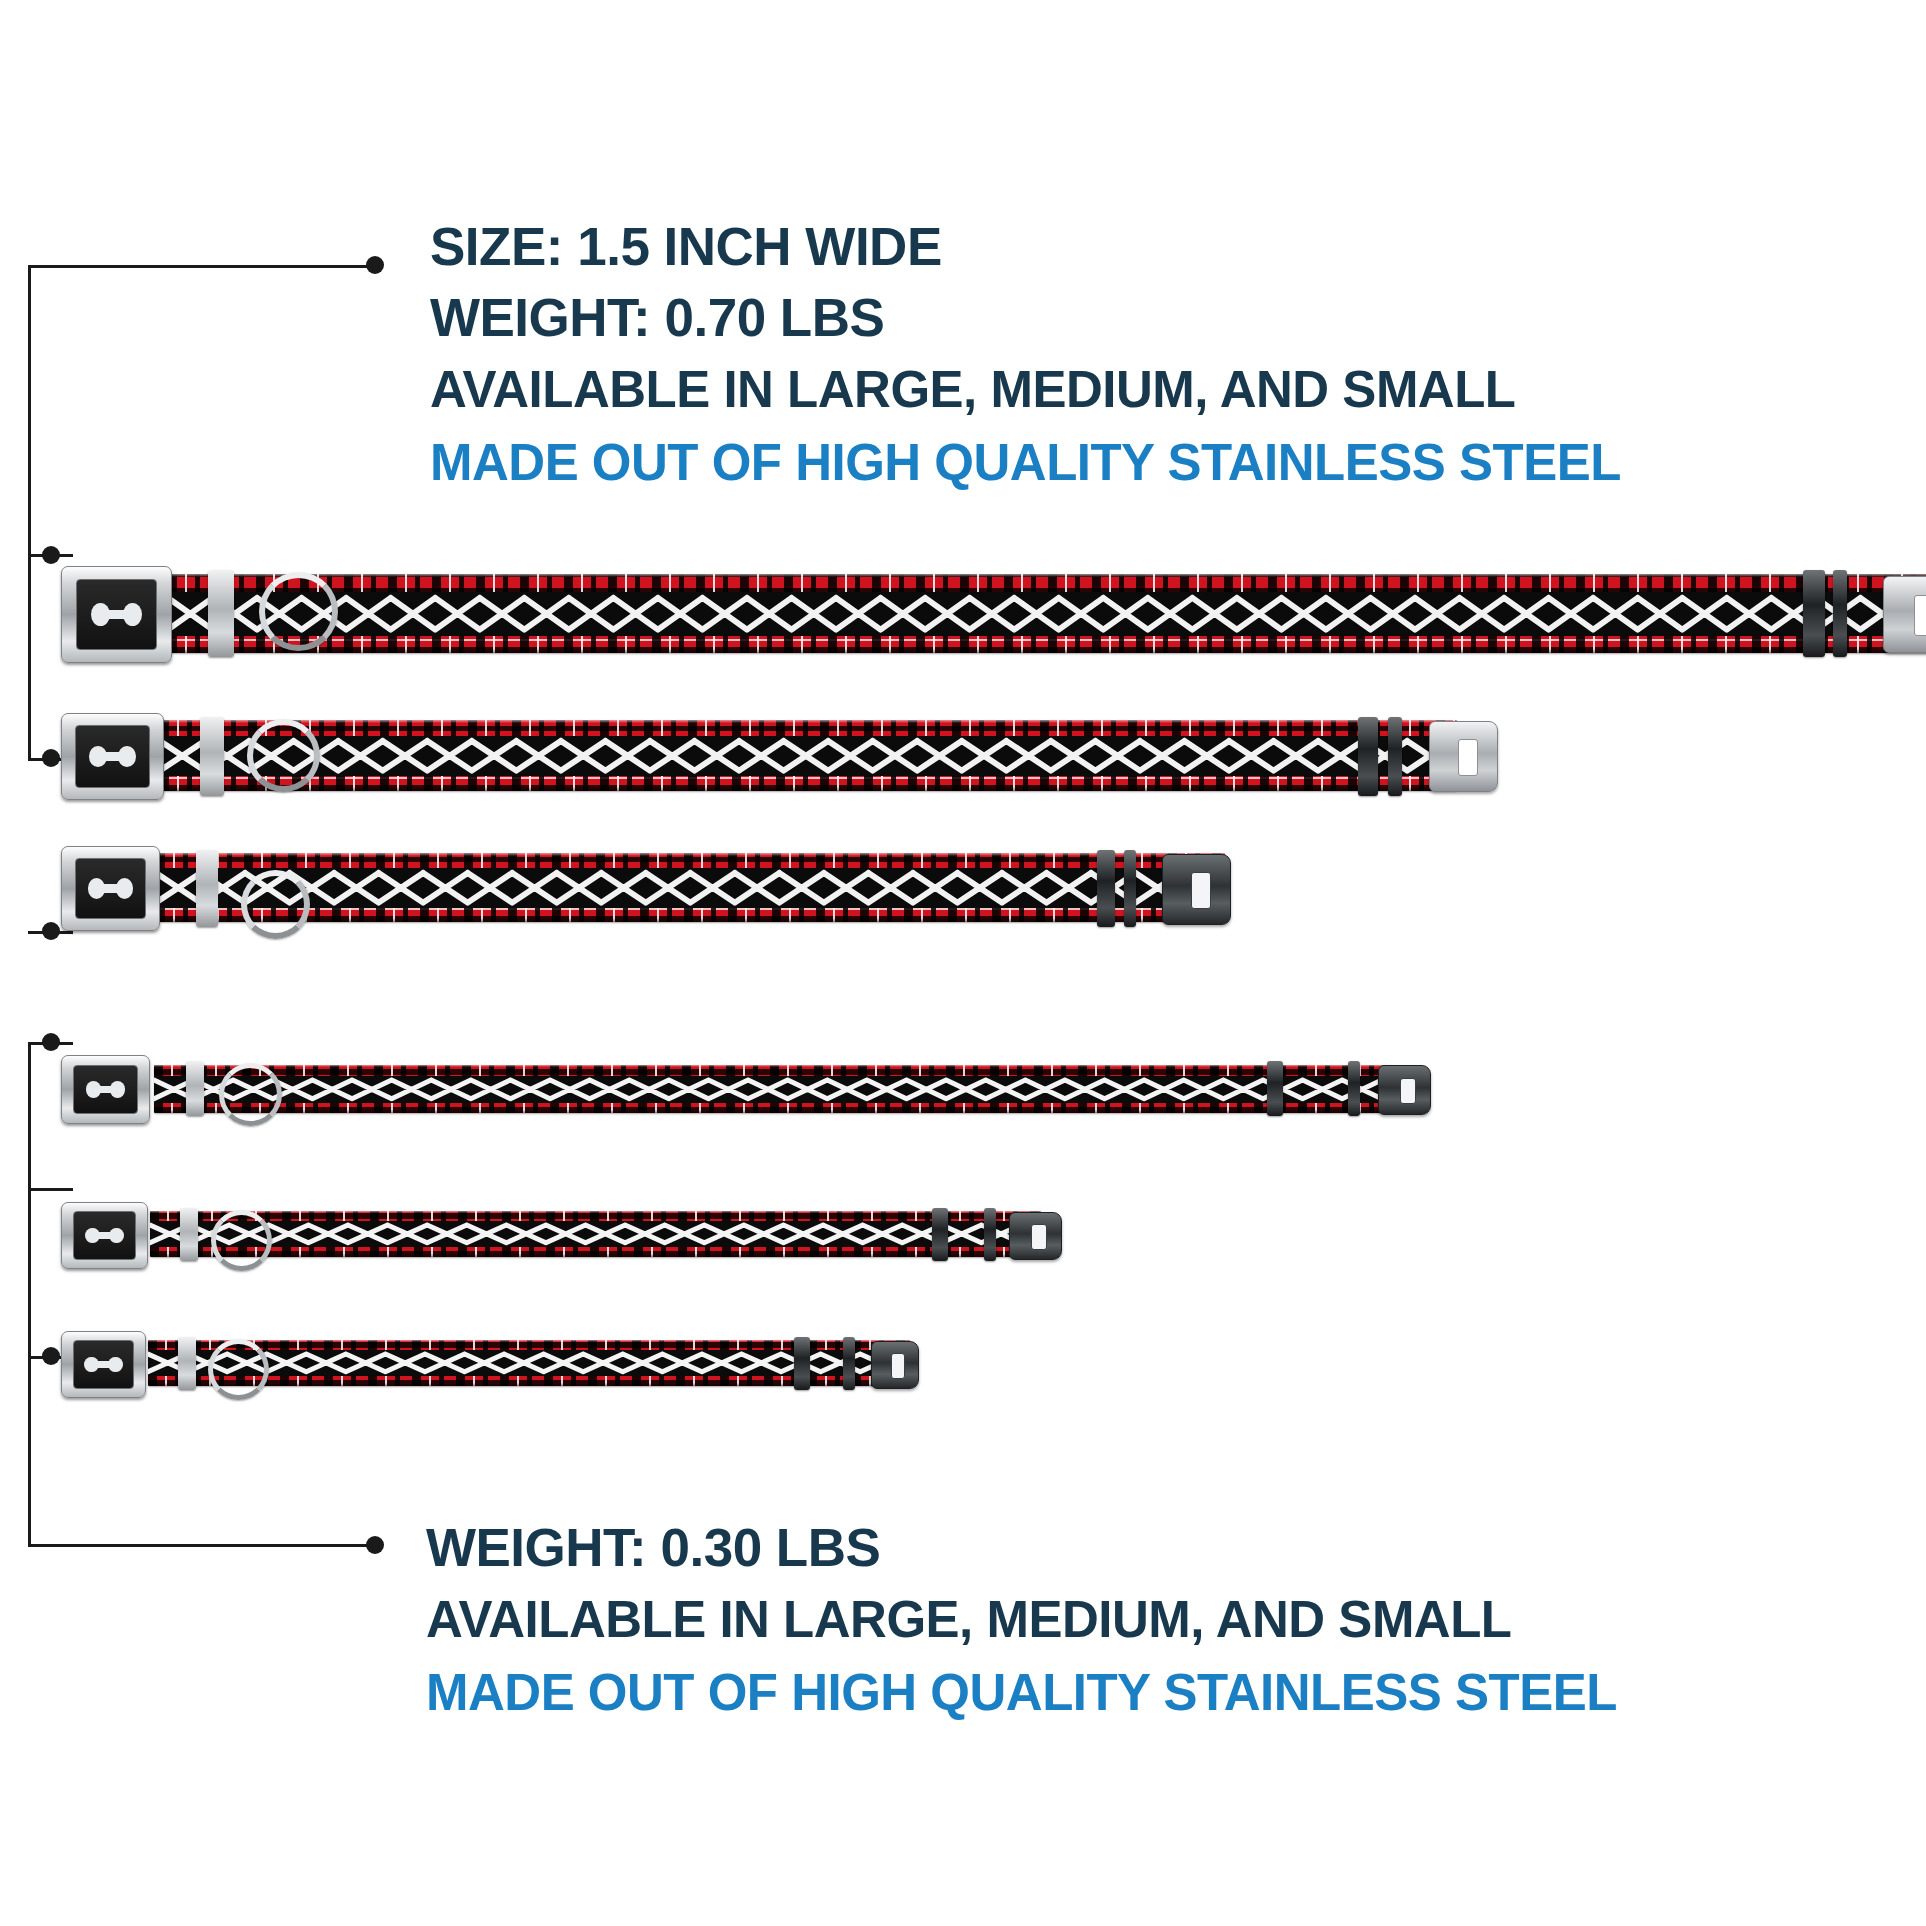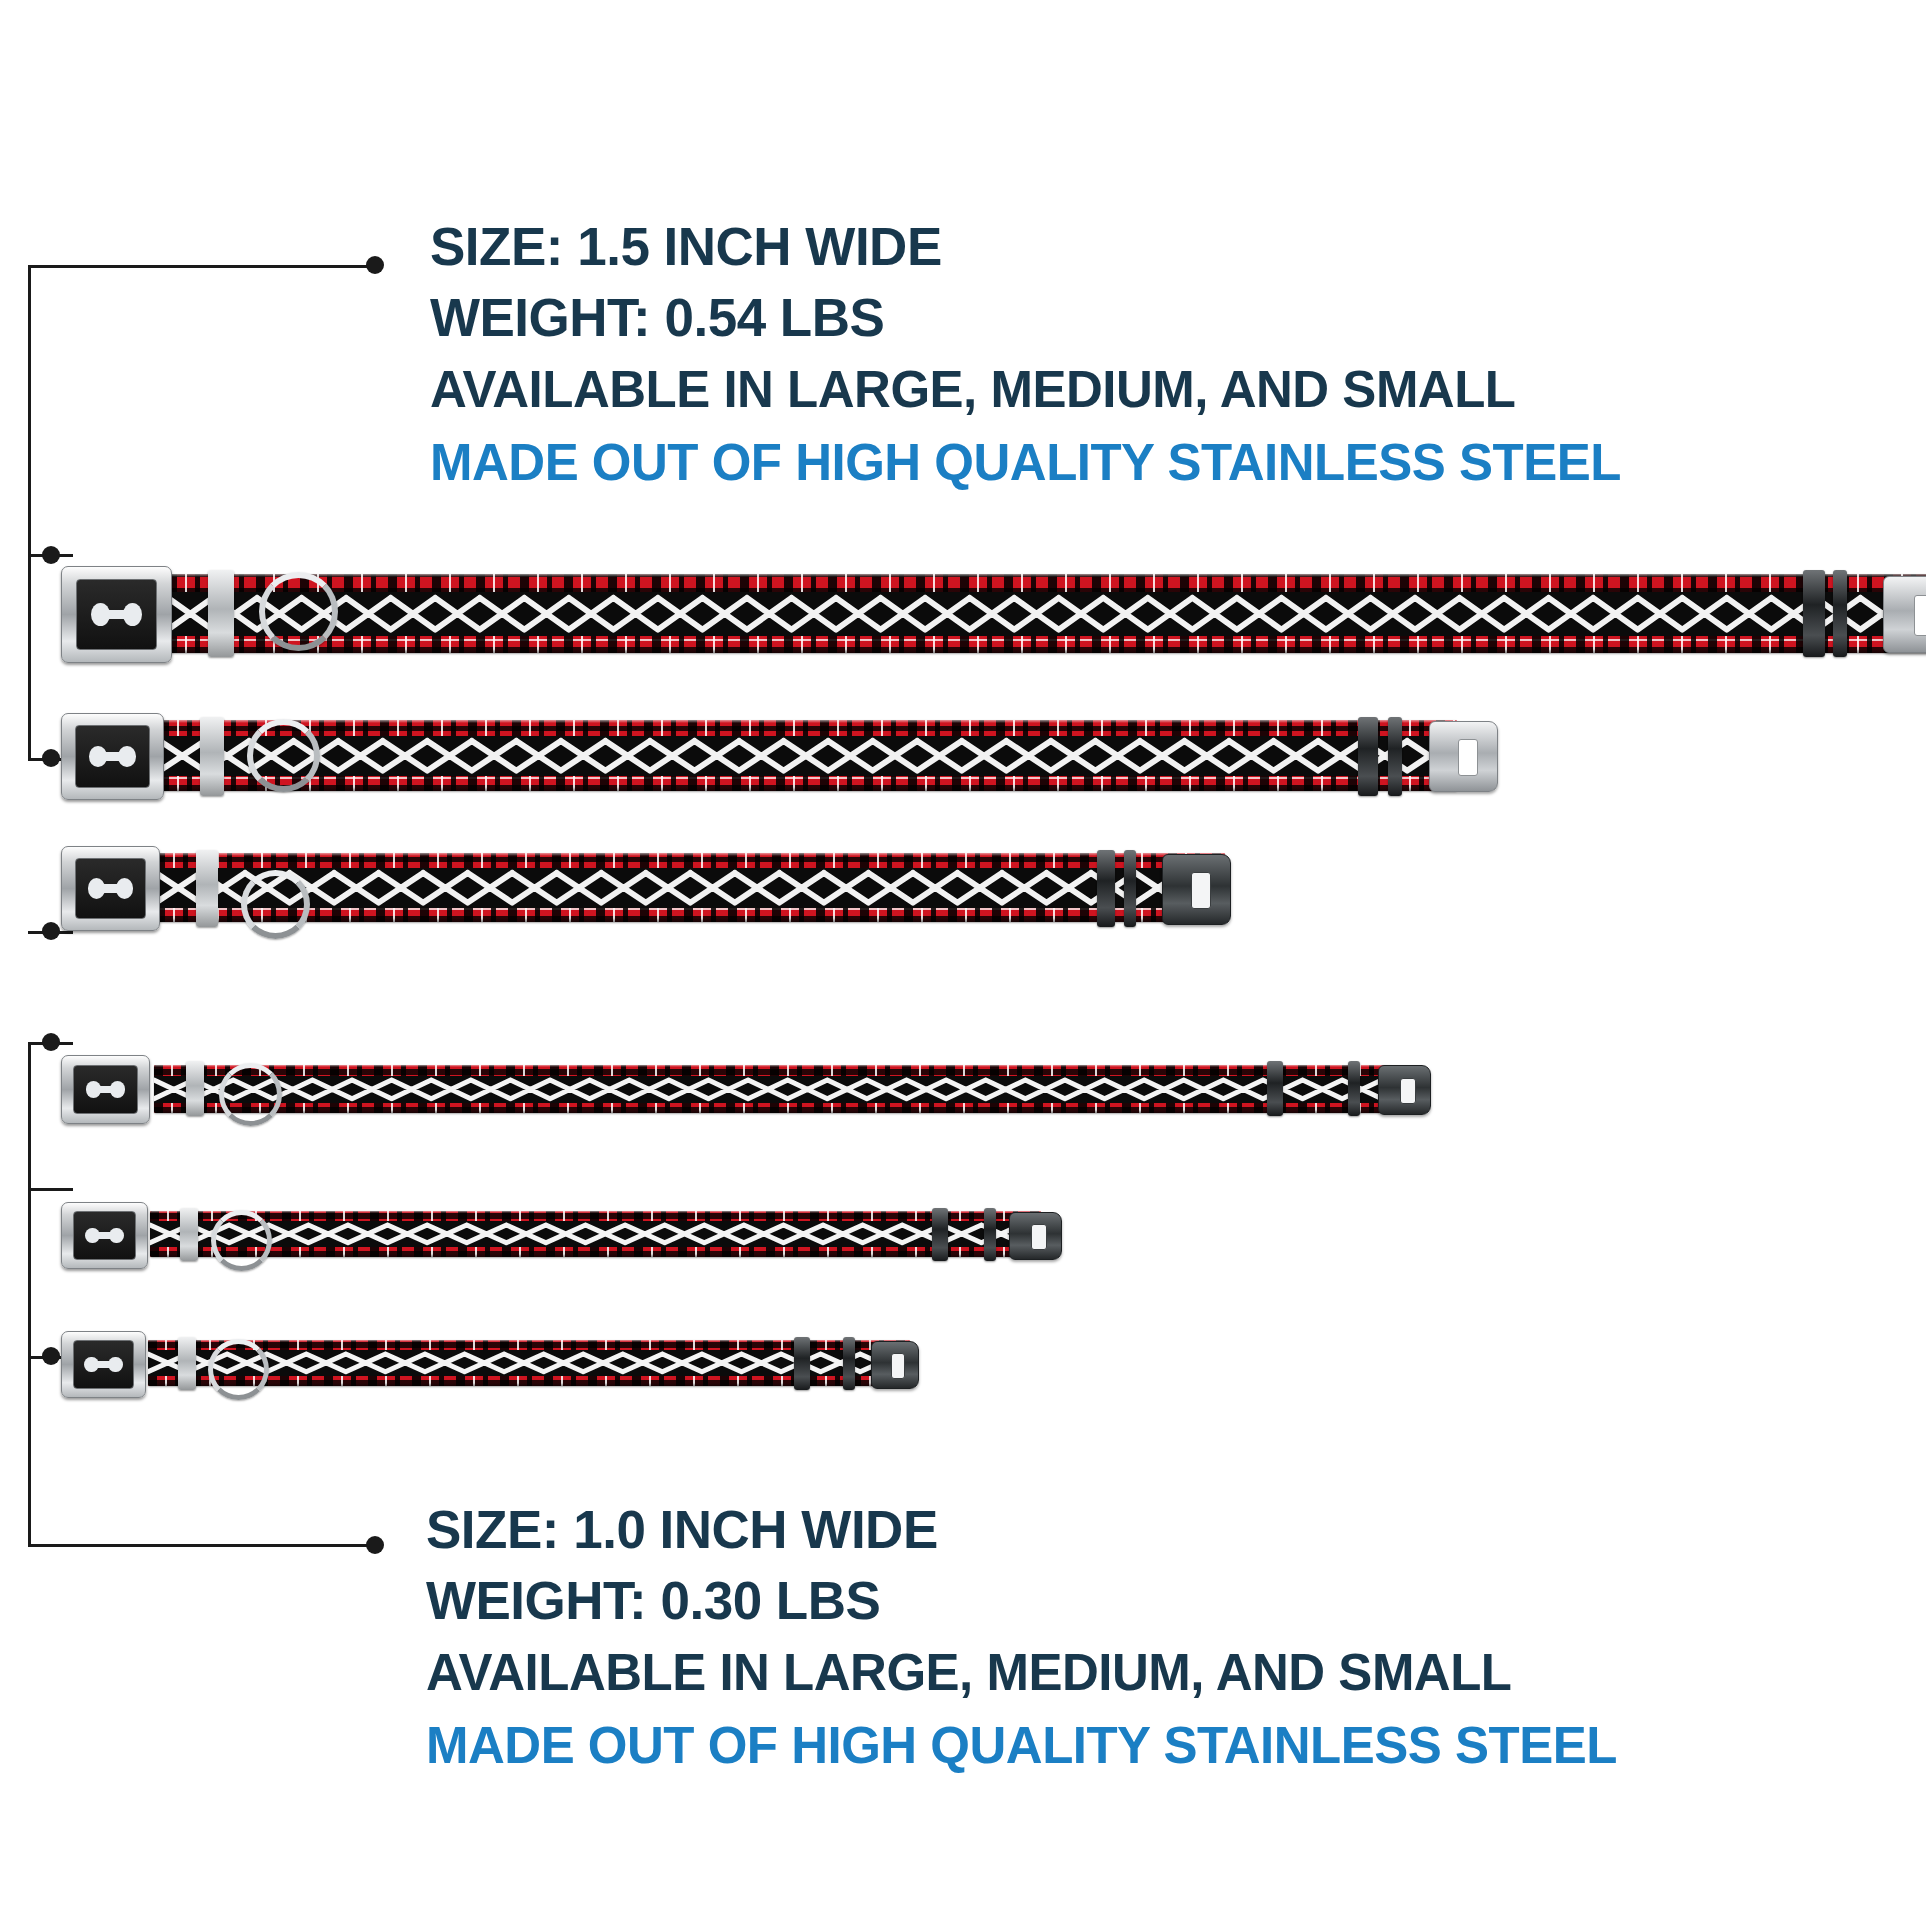--- a/index.html
+++ b/index.html
@@ -151,21 +151,21 @@
   <div class="dot" style="left:366px;top:256px;"></div>
   <div class="leader h" style="left:28px;top:554px;width:45px;"></div>
   <div class="dot" style="left:42px;top:546px;"></div>
   <div class="leader h" style="left:28px;top:758px;width:45px;"></div>
   <div class="dot" style="left:42px;top:749px;"></div>
   <div class="leader h" style="left:28px;top:931px;width:45px;"></div>
   <div class="dot" style="left:42px;top:922px;"></div>
 
   <div class="spec" style="left:430px;top:220px;">
     <div class="line dark" style="font-size:53px;">SIZE: 1.5 INCH WIDE</div>
-    <div class="line dark" style="font-size:53px;margin-top:18px;">WEIGHT: 0.54 LBS</div>
+    <div class="line dark" style="font-size:53px;margin-top:18px;">WEIGHT: 0.70 LBS</div>
     <div class="line dark" style="font-size:51px;margin-top:20px;">AVAILABLE IN LARGE, MEDIUM, AND SMALL</div>
     <div class="line blue" style="font-size:51px;margin-top:22px;">MADE OUT OF HIGH QUALITY STAINLESS STEEL</div>
   </div>
 
   <div class="collar" style="left:61px;top:564px;width:1881px;height:99px;">
     <div class="strap" style="left:107px;top:10px;width:1772px;height:79px;">
       <div class="plaid"></div>
       <div class="band" style="top:18px;height:44px;">
         <svg class="lace" viewBox="0 0 1790 44" preserveAspectRatio="none">
           <g stroke="#f2f2f2" stroke-width="6" fill="none" stroke-linecap="round">
@@ -340,20 +340,19 @@
             <span></span>
           </div>
       </div>
     </div>
     <div class="tip dark" style="left:810px;top:14px;width:46px;height:46px;">
       <div class="hole"></div>
     </div>
   </div>
 
   <div class="spec" style="left:426px;top:1503px;">
-    <div class="line dark" style="font-size:53px;">SIZE: 1.0 INCH WIDE</div>
     <div class="line dark" style="font-size:53px;margin-top:18px;">WEIGHT: 0.30 LBS</div>
     <div class="line dark" style="font-size:51px;margin-top:20px;">AVAILABLE IN LARGE, MEDIUM, AND SMALL</div>
     <div class="line blue" style="font-size:51px;margin-top:22px;">MADE OUT OF HIGH QUALITY STAINLESS STEEL</div>
   </div>
 
 </div>
 
 
 </body></html>

